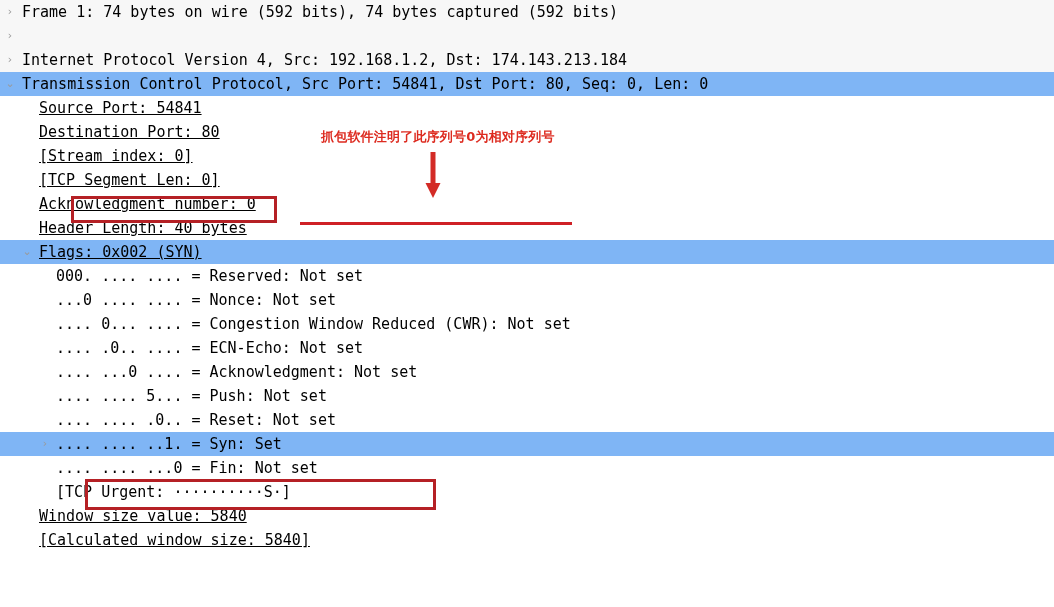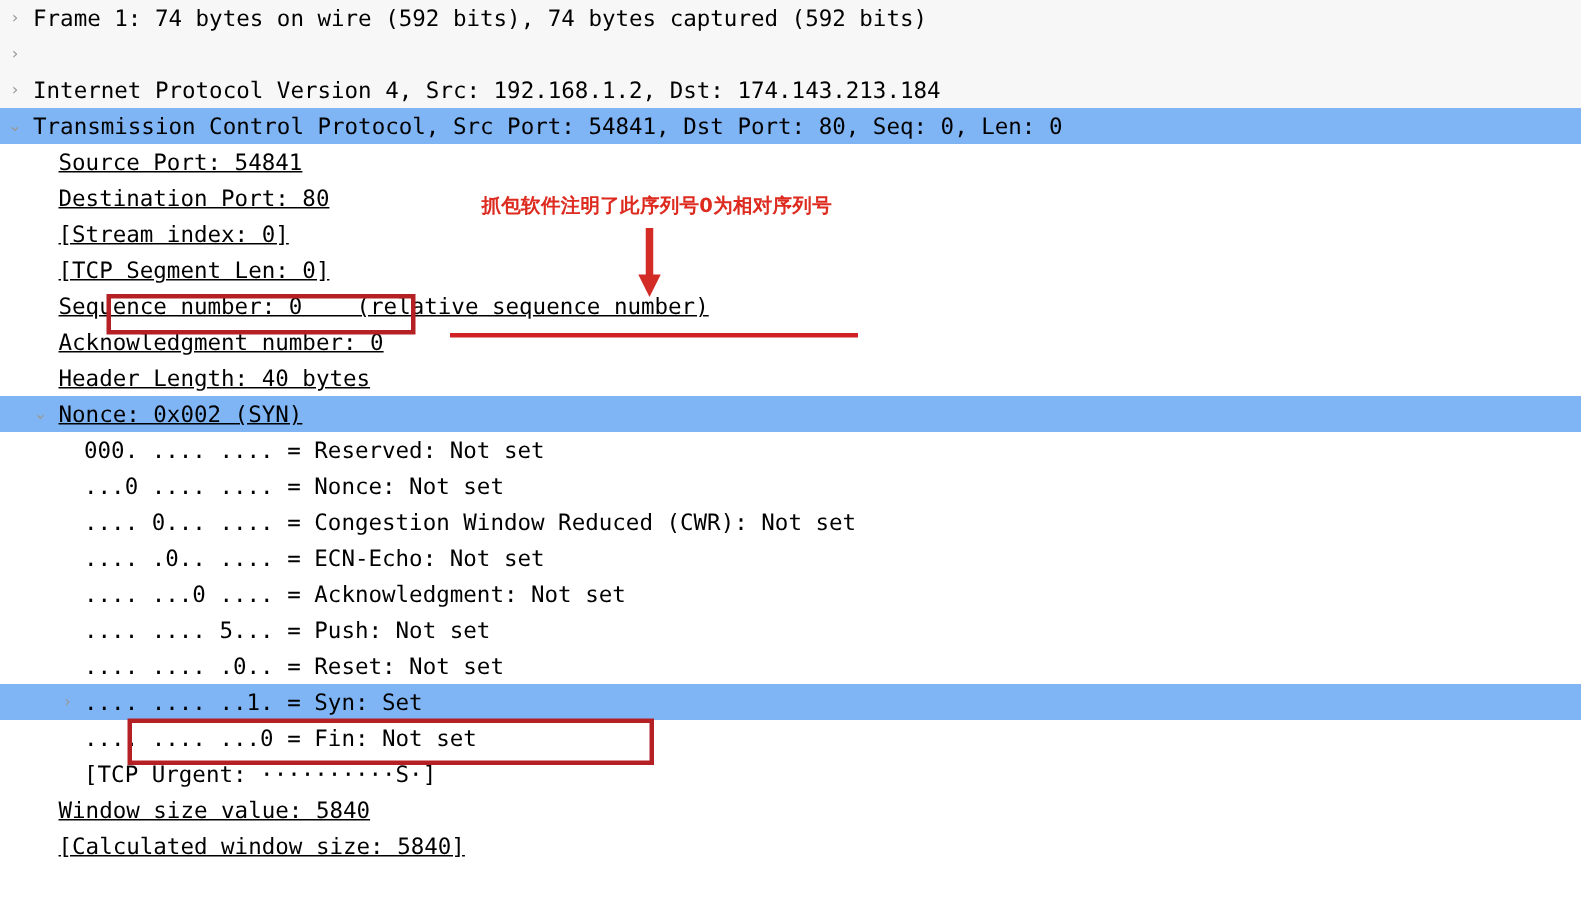--- a/index.html
+++ b/index.html
@@ -111,24 +111,23 @@
 <div id="packet-detail-pane">
   <div id="rows-container">
       <div class="tree-row alt-bg"><span class="chevron lvl0">›</span><span class="row-label ind0">Frame 1: 74 bytes on wire (592 bits), 74 bytes captured (592 bits)</span></div>
       <div class="tree-row alt-bg"><span class="chevron lvl0">›</span></div>
       <div class="tree-row alt-bg"><span class="chevron lvl0">›</span><span class="row-label ind0">Internet Protocol Version 4, Src: 192.168.1.2, Dst: 174.143.213.184</span></div>
       <div class="tree-row selected"><span class="chevron lvl0">⌄</span><span class="row-label ind0">Transmission Control Protocol, Src Port: 54841, Dst Port: 80, Seq: 0, Len: 0</span></div>
       <div class="tree-row"><span class="row-label ind1">Source Port: 54841</span></div>
       <div class="tree-row"><span class="row-label ind1">Destination Port: 80</span></div>
       <div class="tree-row"><span class="row-label ind1">[Stream index: 0]</span></div>
       <div class="tree-row"><span class="row-label ind1">[TCP Segment Len: 0]</span></div>
-      <div class="tree-row"><span class="row-label ind1">Sequence number: 0    (relative sequence number)</span></div>
       <div class="tree-row"><span class="row-label ind1">Acknowledgment number: 0</span></div>
       <div class="tree-row"><span class="row-label ind1">Header Length: 40 bytes</span></div>
-      <div class="tree-row selected"><span class="chevron lvl1">⌄</span><span class="row-label ind1">Nonce: 0x002 (SYN)</span></div>
+      <div class="tree-row selected"><span class="chevron lvl1">⌄</span><span class="row-label ind1">Flags: 0x002 (SYN)</span></div>
       <div class="tree-row"><span class="row-label ind2">000. .... .... = Reserved: Not set</span></div>
       <div class="tree-row"><span class="row-label ind2">...0 .... .... = Nonce: Not set</span></div>
       <div class="tree-row"><span class="row-label ind2">.... 0... .... = Congestion Window Reduced (CWR): Not set</span></div>
       <div class="tree-row"><span class="row-label ind2">.... .0.. .... = ECN-Echo: Not set</span></div>
       <div class="tree-row"><span class="row-label ind2">.... ...0 .... = Acknowledgment: Not set</span></div>
       <div class="tree-row"><span class="row-label ind2">.... .... 5... = Push: Not set</span></div>
       <div class="tree-row"><span class="row-label ind2">.... .... .0.. = Reset: Not set</span></div>
       <div class="tree-row selected"><span class="chevron lvl2">›</span><span class="row-label ind2">.... .... ..1. = Syn: Set</span></div>
       <div class="tree-row"><span class="row-label ind2">.... .... ...0 = Fin: Not set</span></div>
       <div class="tree-row"><span class="row-label ind2">[TCP Urgent: ··········S·]</span></div>

